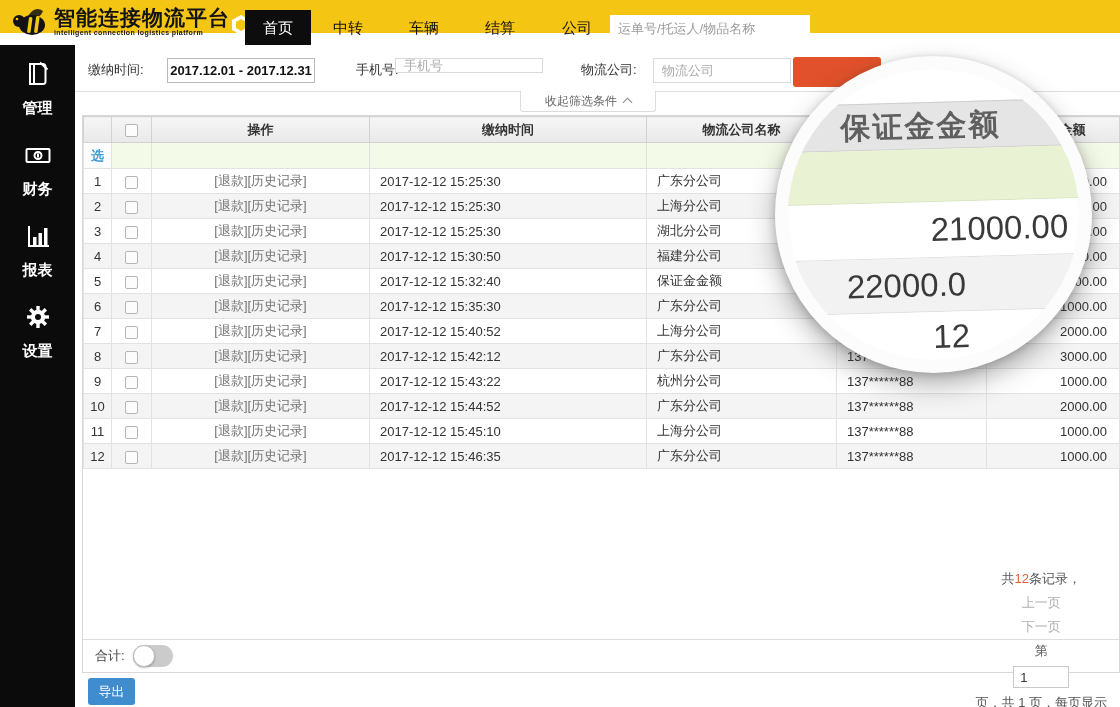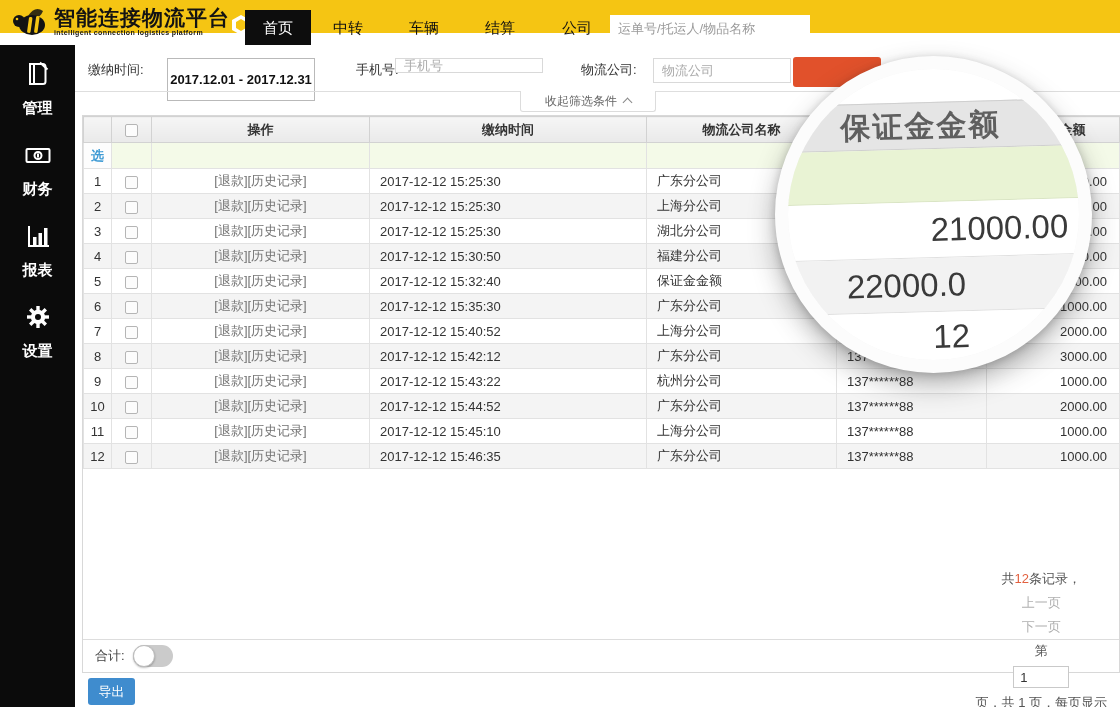--- a/index.html
+++ b/index.html
@@ -34,21 +34,21 @@
   .side-item { width:75px; padding-top:15px; height:81px; display:flex; flex-direction:column; align-items:center; cursor:pointer; }
   .side-item .lbl { color:#fff; font-size:15px; font-weight:bold; margin-top:7px; }
 
   
   #main { position:absolute; left:75px; top:45px; width:1045px; height:662px; background:#fff; }
   #filter-divider { position:absolute; left:0; top:46px; width:1045px; height:1px; background:#DEDEDE; }
   .flabel { position:absolute; top:16px; font-size:13px; color:#333; }
   #lbl-time { left:13px; }
   #lbl-phone { left:281px; }
   #lbl-company { left:506px; }
-  #input-time { position:absolute; left:92px; top:13px; width:148px; height:43px; border:1px solid #B9B9B9;
+  #input-time { position:absolute; left:92px; top:13px; width:148px; height:25px; border:1px solid #B9B9B9;
     font-size:13px; font-weight:bold; color:#111; text-align:center; outline:none; }
   #input-phone { position:absolute; left:320px; top:13px; width:148px; height:15px; border:1px solid #D9D9D9;
     font-size:13px; padding:4px 8px; color:#333; outline:none; }
   #input-lcompany { position:absolute; left:578px; top:13px; width:138px; height:25px; border:1px solid #D9D9D9;
     font-size:13px; padding:0 8px; color:#333; outline:none; }
   #input-phone::placeholder, #input-lcompany::placeholder { color:#ABABAB; }
   #search-btn { position:absolute; left:718px; top:12px; width:88px; height:30px; background:#E1512B;
     border:none; border-radius:3px; z-index:1; cursor:pointer; }
   #collapse-tab { position:absolute; left:445px; top:46px; width:136px; height:21px; background:#fff;
     border:1px solid #DCDCDC; border-top:none; border-radius:0 0 3px 3px; z-index:2;

